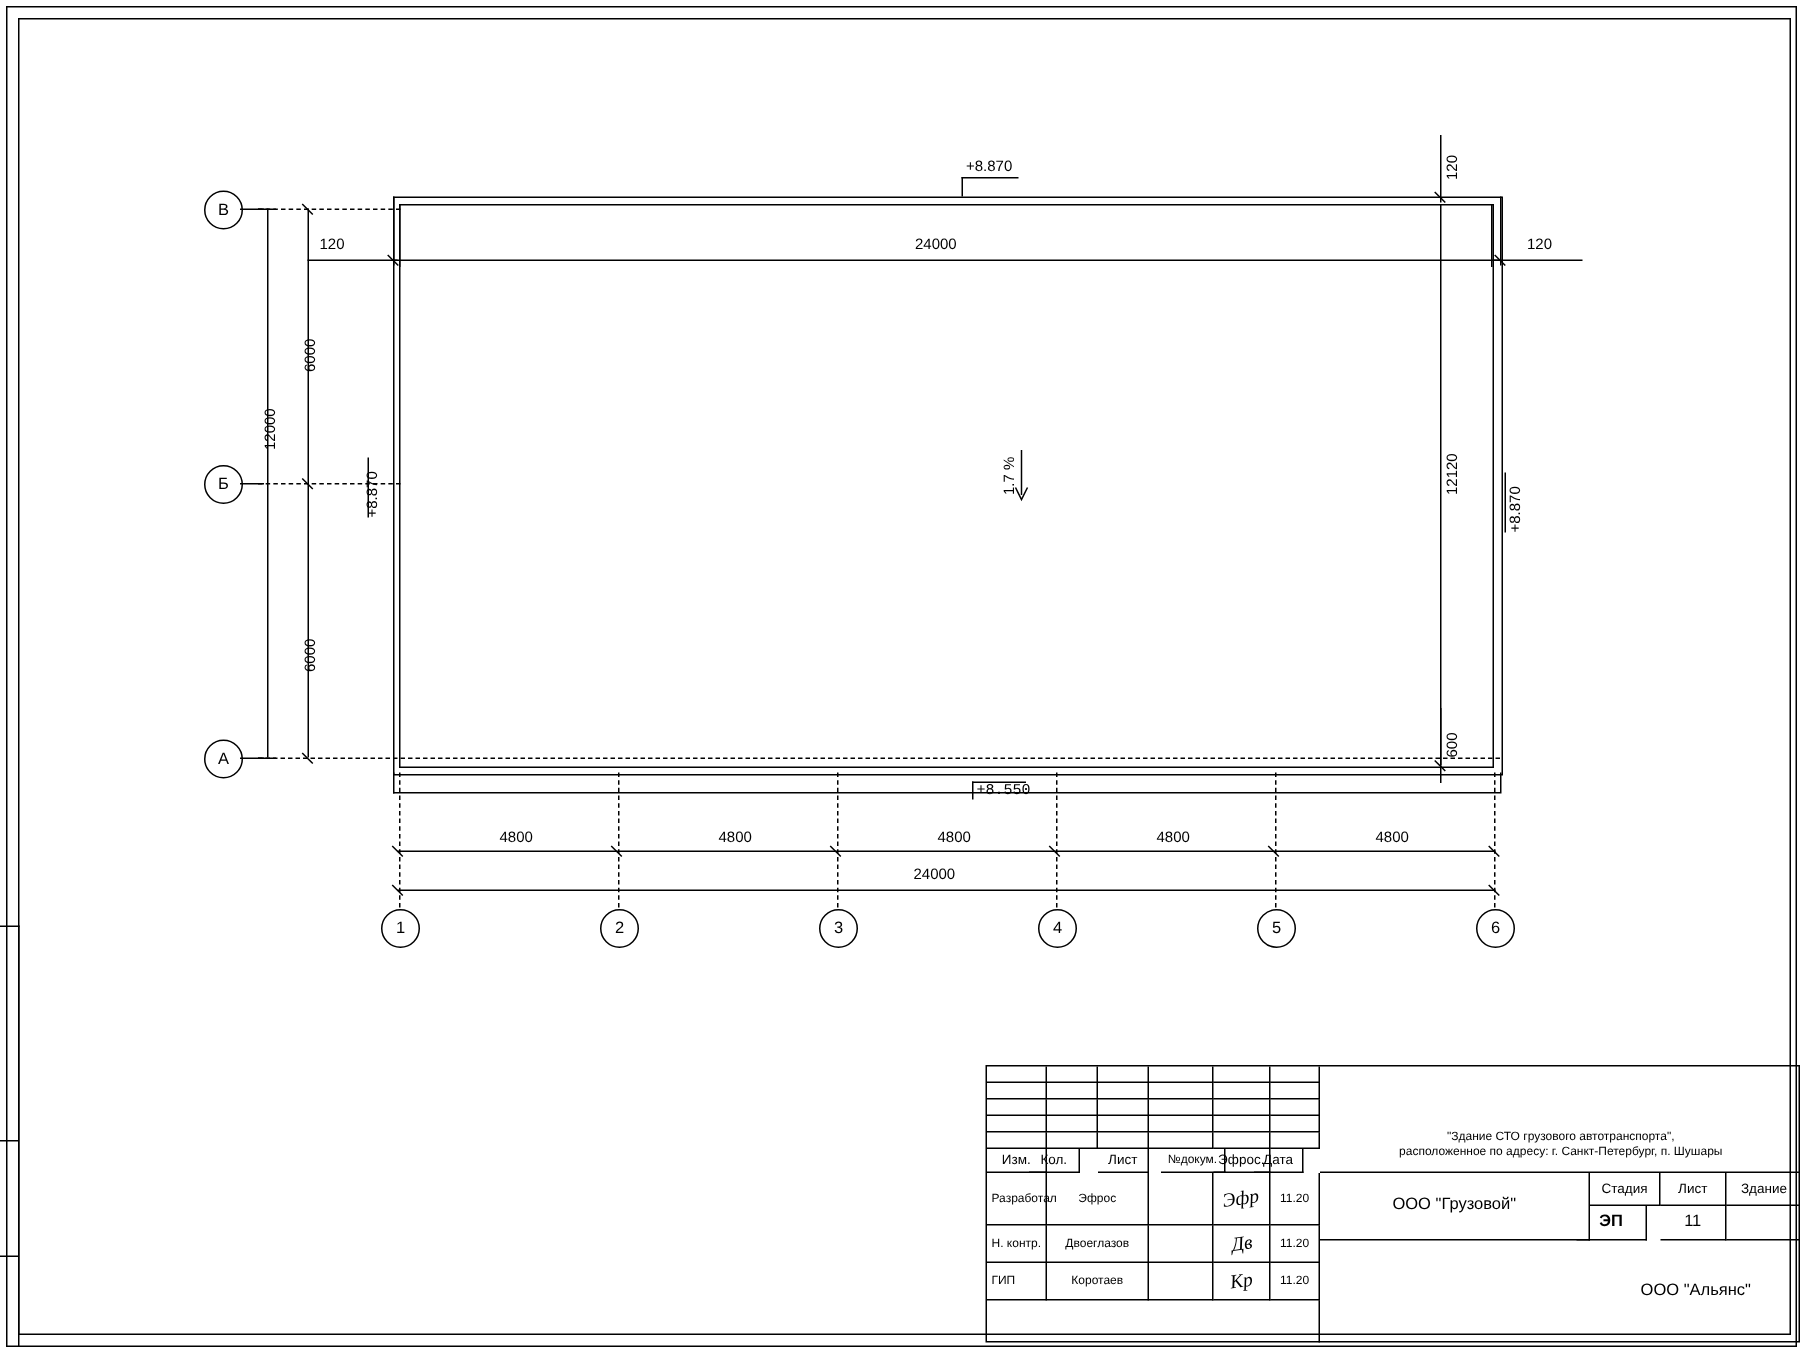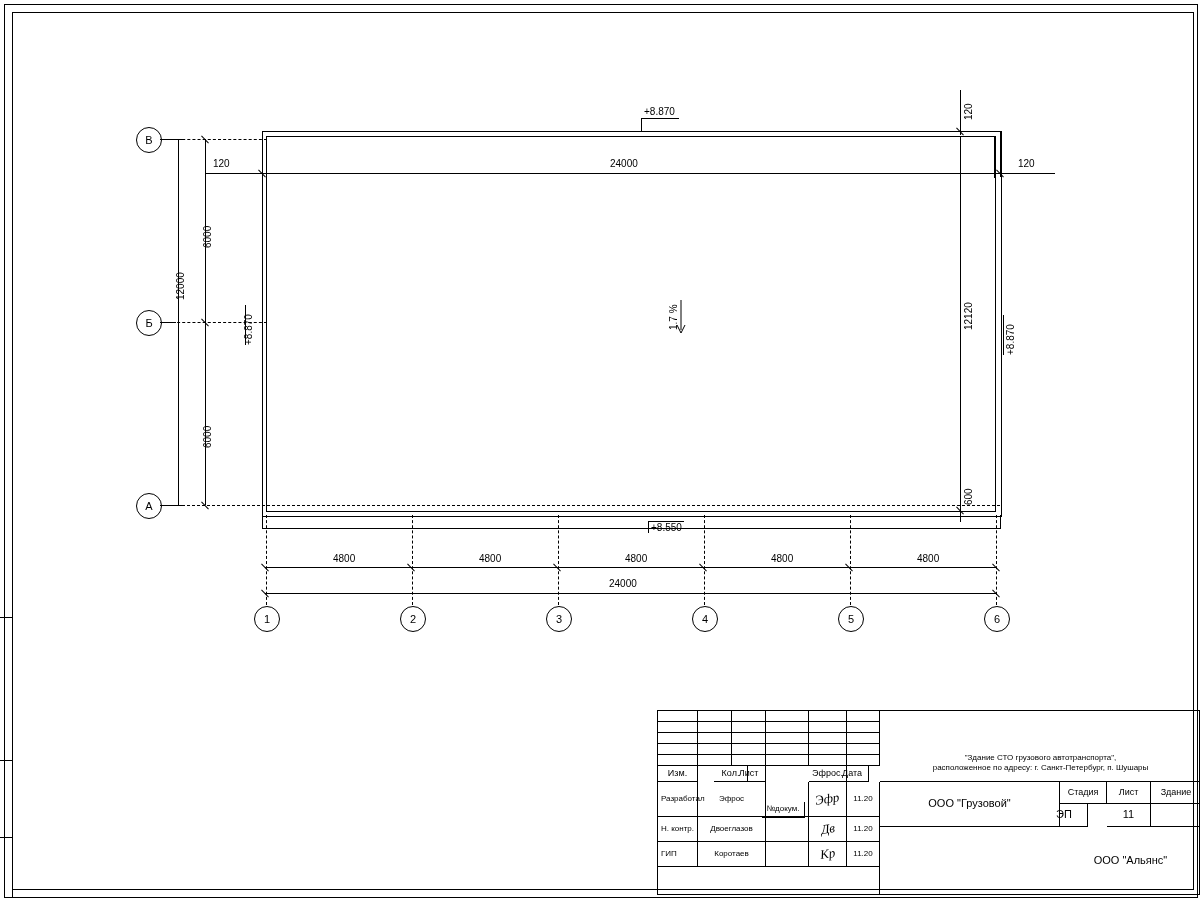--- a/index.html
+++ b/index.html
@@ -160,21 +160,21 @@
   <div class="abs vl" style="left:641px; top:118px; height:13px;"></div>
   <div class="abs lbl" style="left:644px; top:106px;">+8.870</div>
   <div class="abs hl" style="left:641px; top:118px; width:38px;"></div>
 
   <div class="abs lbl rot90" style="left:243px; top:345px;">+8.870</div>
   <div class="abs vl" style="left:245px; top:305px; height:40px;"></div>
 
   <div class="abs lbl rot90" style="left:1005px; top:355px;">+8.870</div>
   <div class="abs vl" style="left:1003px; top:315px; height:40px;"></div>
 
-  <div class="abs lbl" style="left:651px; top:522px;">+8.550</div>
+  <div class="abs lbl" style="left:651px; top:522px;font-family:Liberation Mono, monospace;">+8.550</div>
   <div class="abs vl" style="left:648px; top:521px; height:12px;"></div>
   <div class="abs hl" style="left:648px; top:521px; width:36px;"></div>
 
   <div class="abs hl" style="left:262px; top:173px; width:738px;"></div>
   <div class="abs vl" style="left:262px; top:131px; height:46px;"></div>
   <div class="abs vl" style="left:1000px; top:131px; height:46px;"></div>
   <div class="abs vl" style="left:266px; top:136px; height:42px;"></div>
   <div class="abs vl" style="left:994px; top:136px; height:42px;"></div>
   <div class="abs lbl" style="left:610px; top:158px;">24000</div>
   <div class="abs lbl" style="left:213px; top:158px;">120</div>
@@ -288,23 +288,23 @@
     <div class="cell b-r b-b" style="left:189px;top:33px;width:33px;height:11px;"></div>
 
     <div class="cell b-r b-b" style="left:0;   top:44px;width:40px; height:11px;"></div>
     <div class="cell b-r b-b" style="left:40px;top:44px;width:34px; height:11px;"></div>
     <div class="cell b-r b-b" style="left:74px;top:44px;width:34px; height:11px;"></div>
     <div class="cell b-r b-b" style="left:108px;top:44px;width:43px;height:11px;"></div>
     <div class="cell b-r b-b" style="left:151px;top:44px;width:38px;height:11px;"></div>
     <div class="cell b-r b-b" style="left:189px;top:44px;width:33px;height:11px;"></div>
 
     <div class="cell b-r b-b" style="left:0;   top:55px;width:40px; height:16px;">Изм.</div>
-    <div class="cell b-r b-b" style="left:56px;top:55px;width:34px; height:16px;">Кол.</div>
+    <div class="cell b-r b-b" style="left:28px;top:55px;width:34px; height:16px;">Кол.</div>
     <div class="cell b-r b-b" style="left:74px;top:55px;width:34px; height:16px;">Лист</div>
-    <div class="cell b-r b-b" style="left:104px;top:55px;width:43px;height:16px; font-size:8px;margin-top:36px;">№докум.</div>
+    <div class="cell b-r b-b" style="left:116px;top:55px;width:43px;height:16px; font-size:8px;">№докум.</div>
     <div class="cell b-r b-b" style="left:151px;top:55px;width:38px;height:16px;">Эфрос.</div>
     <div class="cell b-r b-b" style="left:178px;top:55px;width:33px;height:16px;">Дата</div>
 
     <div class="cell b-r b-b left" style="left:0;   top:71px;width:40px; height:35px; font-size:8px;">Разработал</div>
     <div class="cell b-r b-b" style="left:40px;top:71px;width:68px; height:35px; font-size:8px;">Эфрос</div>
     <div class="cell b-r b-b" style="left:108px;top:71px;width:43px;height:35px;"></div>
     <div class="cell b-r b-b" style="left:151px;top:71px;width:38px;height:35px;">
       <span class="sig">Эфр</span>
     </div>
     <div class="cell b-r b-b" style="left:189px;top:71px;width:33px;height:35px; font-size:8px;">11.20</div>
@@ -336,21 +336,21 @@
     </div>
 
     <div class="cell b-r b-b" style="left:222px; top:71px; width:180px; height:45px;">
       <span class="mid-title">ООО "Грузовой"</span>
     </div>
 
     <div class="cell b-r b-b" style="left:402px; top:71px; width:47px; height:22px;">Стадия</div>
     <div class="cell b-r b-b" style="left:449px; top:71px; width:44px; height:22px;">Лист</div>
     <div class="cell b-b" style="left:493px; top:71px; width:50px; height:22px;">Здание</div>
 
-    <div class="cell b-r b-b" style="left:383px; top:93px; width:47px; height:23px; font-size:11px;">ЭП</div>
+    <div class="cell b-r b-b" style="left:393px; top:93px; width:47px; height:23px; font-size:11px;font-weight:bold;">ЭП</div>
     <div class="cell b-r b-b" style="left:449px; top:93px; width:44px; height:23px; font-size:11px;">11</div>
     <div class="cell b-b" style="left:493px; top:93px; width:50px; height:23px;"></div>
 
     <div class="cell" style="left:402px; top:116px; width:141px; height:68px;">
       <span class="mid-title">ООО "Альянс"</span>
     </div>
 
   </div>
 
 </div>

